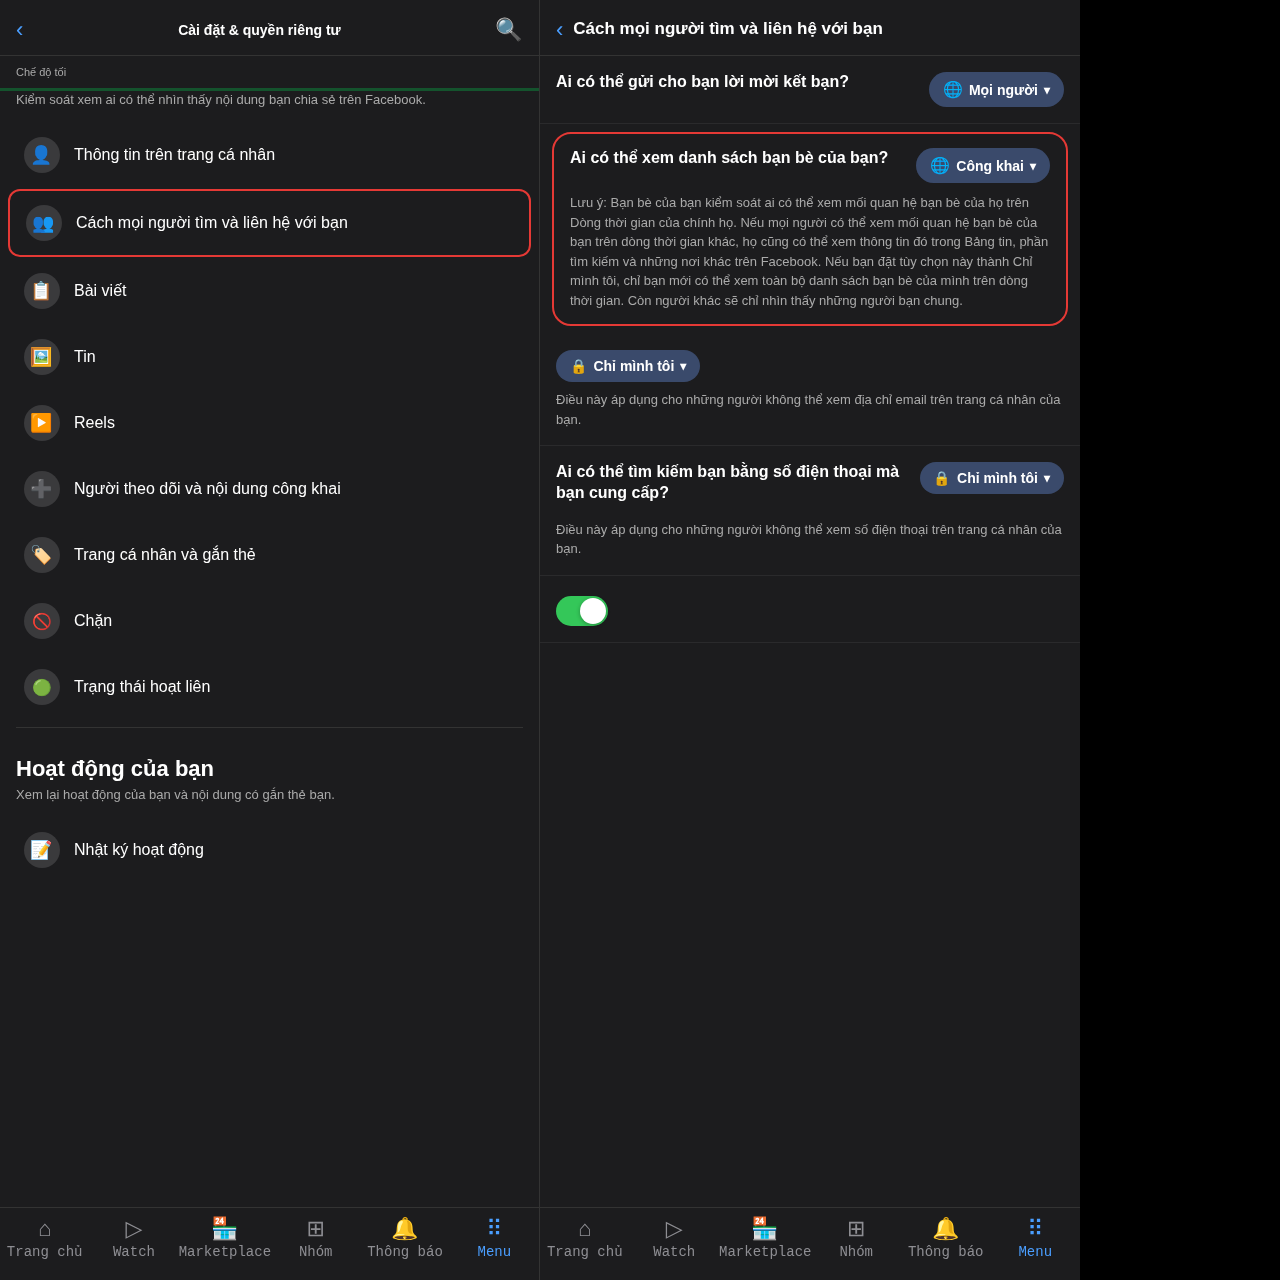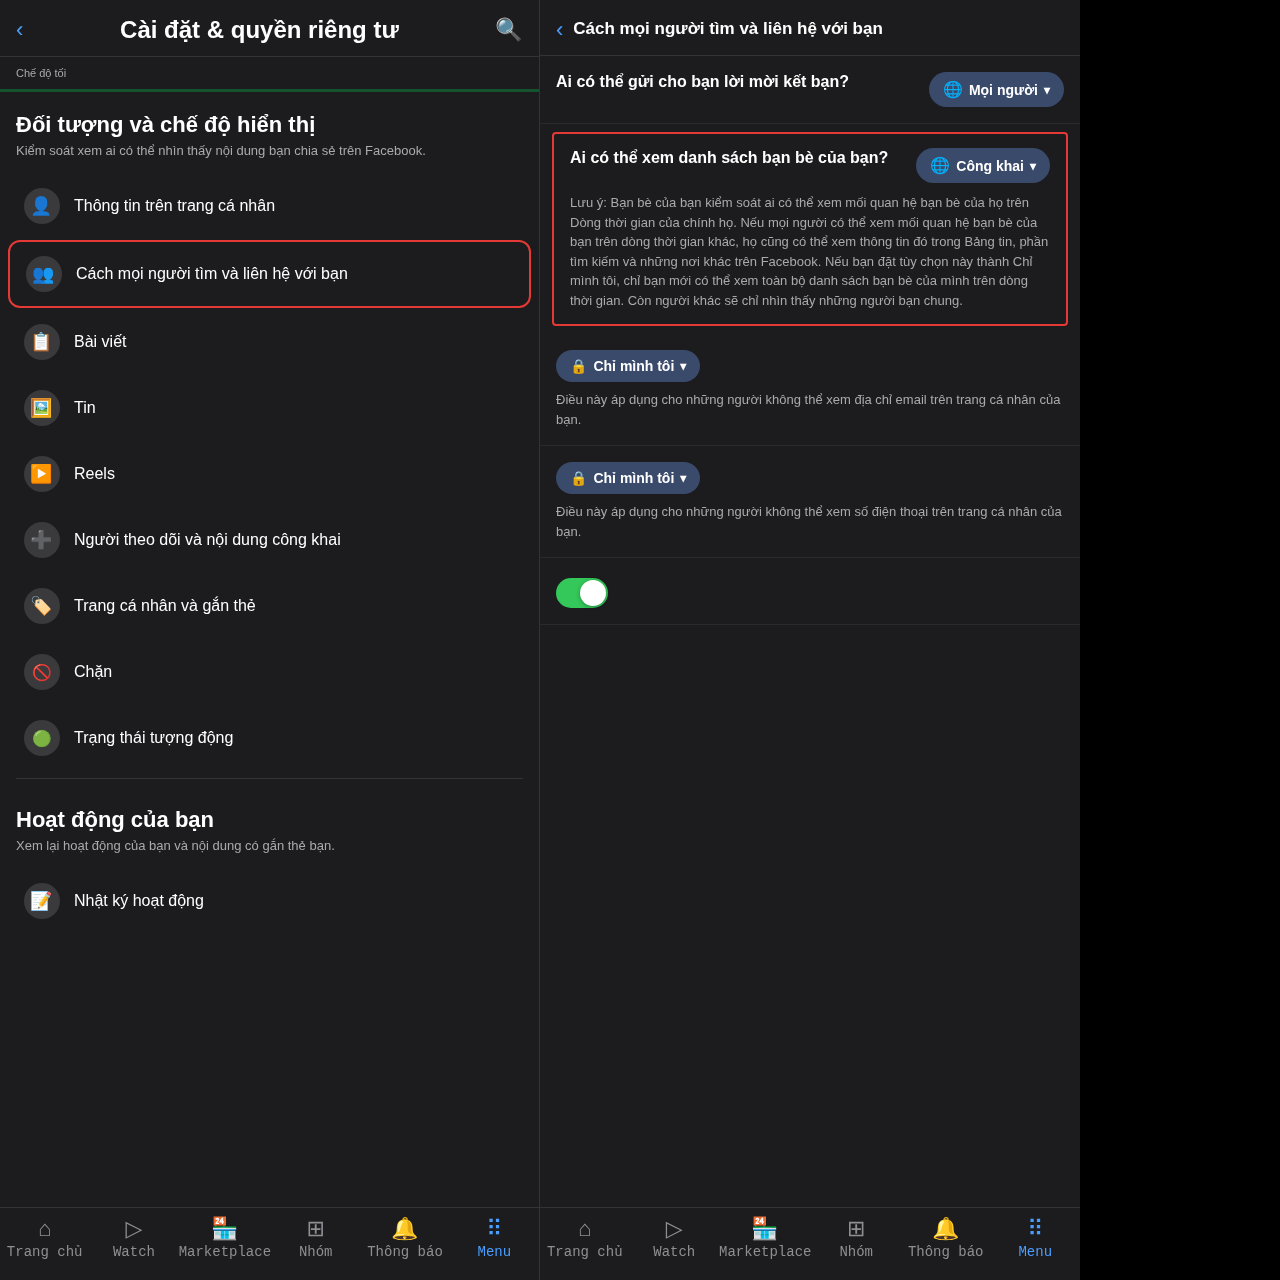--- a/index.html
+++ b/index.html
@@ -33,21 +33,21 @@
       min-height: 56px;
     }
     .header-back {
       font-size: 22px;
       color: #4a9eff;
       margin-right: 10px;
       cursor: pointer;
     }
     .header-title {
       flex: 1;
-      font-size: 24px;
+      font-size: 14px;
       font-weight: 700;
       color: #fff;
       text-align: center;
     }
     .header-search {
       font-size: 22px;
       color: #4a9eff;
       margin-left: 10px;
     }
 
@@ -155,21 +155,21 @@
       line-height: 1.3;
     }
 
     
     .setting-block {
       padding: 14px 16px;
       border-bottom: 1px solid #2a2a2c;
     }
     .setting-block.highlighted {
       border: 2px solid #e53935;
-      border-radius: 4px;
+      border-radius: 19px;
       margin: 8px 12px;
     }
     .setting-question {
       font-size: 16px;
       font-weight: 700;
       color: #fff;
       line-height: 1.3;
       margin-bottom: 8px;
     }
     .setting-desc {
@@ -245,21 +245,20 @@
   <div class="header">
     <span class="header-back">‹</span>
     <span class="header-title">Cài đặt &amp; quyền riêng tư</span>
     <span class="header-search">🔍</span>
   </div>
 
   <div class="scroll-area">
 
     <div class="partial-item">Chế độ tối</div>
 
-    <div class="section-title">Đối tượng và chế độ hiển thị</div>
     <div class="section-desc">Kiểm soát xem ai có thể nhìn thấy nội dung bạn chia sẻ trên Facebook.</div>
 
     <div class="menu-item">
       <div class="menu-item-icon">👤</div>
       <span class="menu-item-text">Thông tin trên trang cá nhân</span>
     </div>
 
     <div class="menu-item highlighted">
       <div class="menu-item-icon">👥</div>
       <span class="menu-item-text">Cách mọi người tìm và liên hệ với bạn</span>
@@ -290,21 +289,21 @@
       <span class="menu-item-text">Trang cá nhân và gắn thẻ</span>
     </div>
 
     <div class="menu-item">
       <div class="menu-item-icon" style="font-size:16px;">🚫</div>
       <span class="menu-item-text">Chặn</span>
     </div>
 
     <div class="menu-item">
       <div class="menu-item-icon" style="font-size:16px;">🟢</div>
-      <span class="menu-item-text">Trạng thái tượng động</span>
+      <span class="menu-item-text">Trạng thái hoạt liên</span>
     </div>
 
     <div class="divider"></div>
 
     <div class="section-title">Hoạt động của bạn</div>
     <div class="section-desc">Xem lại hoạt động của bạn và nội dung có gắn thẻ bạn.</div>
 
     <div class="menu-item">
       <div class="menu-item-icon">📝</div>
       <span class="menu-item-text">Nhật ký hoạt động</span>
@@ -381,20 +380,23 @@
           <span class="lock">🔒</span>
           <span>Chỉ mình tôi</span>
           <span class="chevron">▾</span>
         </button>
       </div>
       <div class="setting-desc" style="margin-top:8px;">Điều này áp dụng cho những người không thể xem địa chỉ email trên trang cá nhân của bạn.</div>
     </div>
 
     <div class="setting-block" style="padding:16px;">
       <div class="setting-row">
+        <div class="setting-text-col">
+          <div class="setting-question">Ai có thể tìm kiếm bạn bằng số điện thoại mà bạn cung cấp?</div>
+        </div>
         <button class="dropdown-btn">
           <span class="lock">🔒</span>
           <span>Chỉ mình tôi</span>
           <span class="chevron">▾</span>
         </button>
       </div>
       <div class="setting-desc" style="margin-top:8px;">Điều này áp dụng cho những người không thể xem số điện thoại trên trang cá nhân của bạn.</div>
     </div>
 
     <div class="setting-block" style="padding:16px;">

